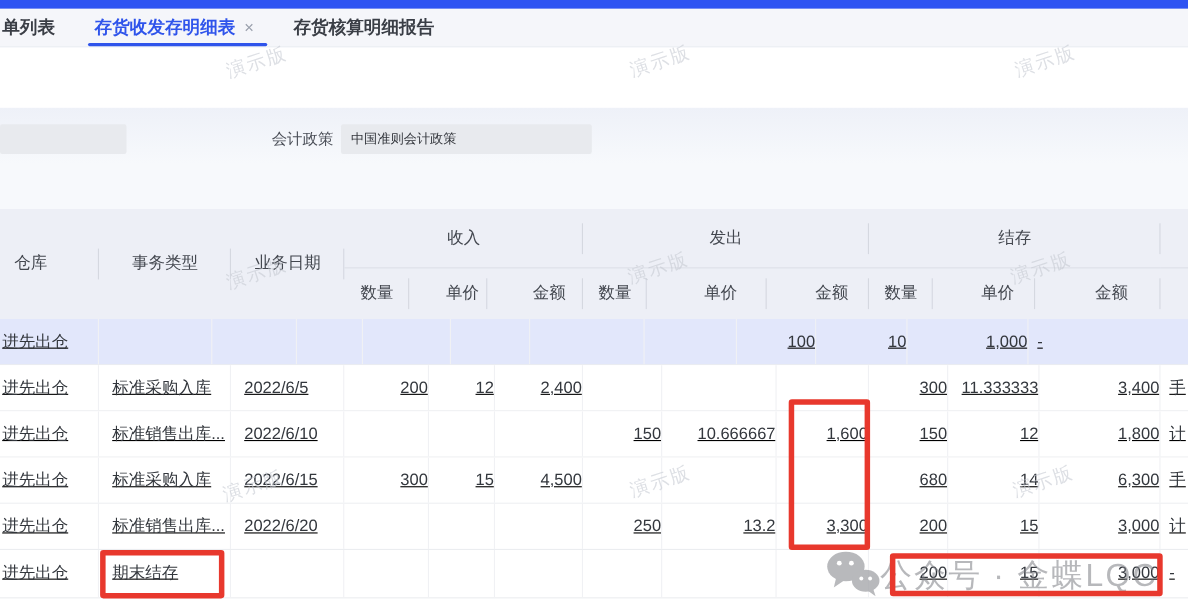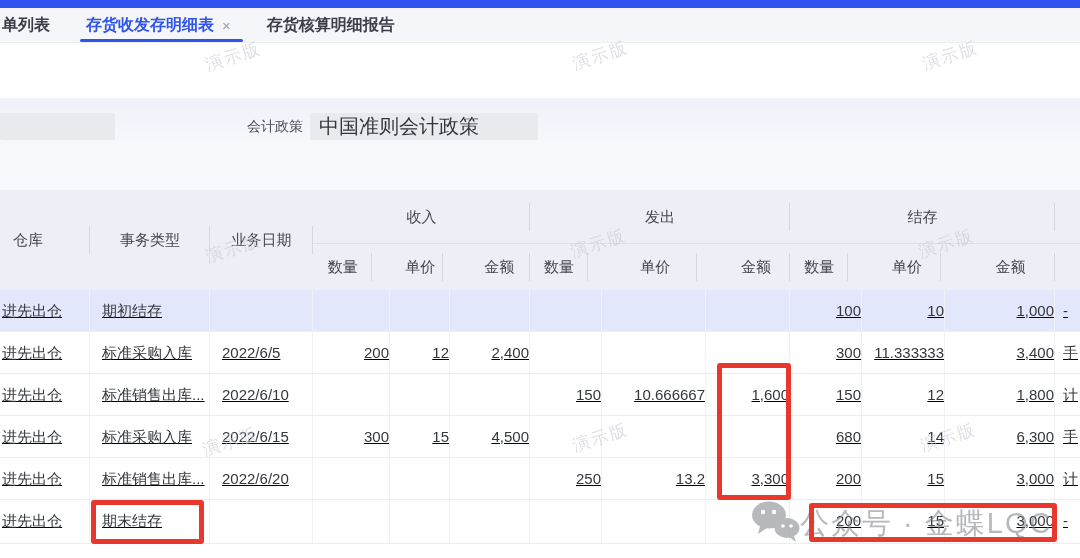--- a/index.html
+++ b/index.html
@@ -15,21 +15,21 @@
   .tab { display:flex; align-items:center; padding:0 18px; font-size:16px; font-weight:bold; color:#3a3e46; cursor:pointer; position:relative; white-space:nowrap; }
   .tab.cut { padding-left:2px; }
   .tab.active { color:#2f54eb; }
   .tab.active::after { content:""; position:absolute; left:12px; right:6px; bottom:0; height:3px; background:#2f54eb; border-radius:2px; }
   .tab .close { font-size:15px; font-weight:normal; color:#9aa0ac; margin-left:8px; }
 
   
   .filter { position:absolute; left:0; top:98px; width:1080px; height:92px; background:linear-gradient(180deg,#eef1f8 0%,#f7f9fc 55%);font-family:Liberation Serif, serif; }
   .field-empty { position:absolute; left:0; top:15px; width:115px; height:27px; background:#e8eaee; border-radius:2px; }
   .policy-label { position:absolute; left:247px; top:20px; font-size:14px; color:#4a4e57; }
-  .policy-value { position:absolute; left:310px; top:15px; width:228px; height:27px; background:#e8eaee; border-radius:2px; font-size:20px; color:#33363c; line-height:27px; padding-left:9px; }
+  .policy-value { position:absolute; left:310px; top:15px; width:228px; height:27px; background:#e8eaee; border-radius:2px; font-size:12px; color:#33363c; line-height:27px; padding-left:9px; }
 
   
   .thead { position:absolute; left:0; top:190px; width:1080px; height:100px; background:#edeff6; color:#43474f; font-size:15px; display:flex; }
   .h-plain { height:100px; line-height:100px; text-align:center; position:relative; }
   .h-plain.c1 { text-align:left; padding-left:13px; }
   .sep::after { content:""; position:absolute; right:0; top:50%; margin-top:-14px; height:28px; width:1px; background:#d5d8e0; }
   .h-group { display:flex; flex-direction:column; }
   .h-group-top { height:54px; line-height:54px; text-align:center; border-bottom:1px solid #dde0e8; position:relative; }
   .h-group-sub { height:46px; display:flex;gap:25px; }
   .h-sub { line-height:46px; text-align:center; position:relative; }
@@ -120,21 +120,20 @@
     </div>
     <div class="h-last">
         <div></div>
         <div></div>
       </div>
   </div>
 
   <div class="tbody">
     <div class="tr selected">
       <div class="td txt c1">进先出仓</div>
-      <div class="td txt c2">期初结存</div>
       <div class="td txt c3"></div>
       <div class="td num c4"></div>
       <div class="td num c5"></div>
       <div class="td num c6"></div>
       <div class="td num c7"></div>
       <div class="td num c8"></div>
       <div class="td num c9"></div>
       <div class="td num c10">100</div>
       <div class="td num c11">10</div>
       <div class="td num c12">1,000</div>

